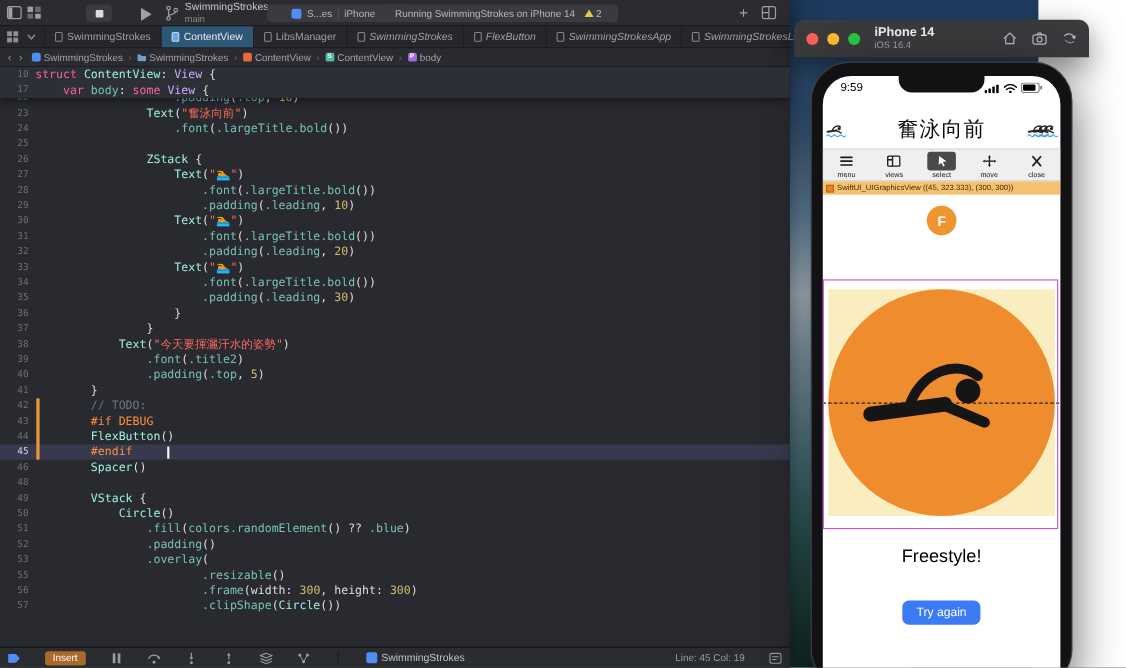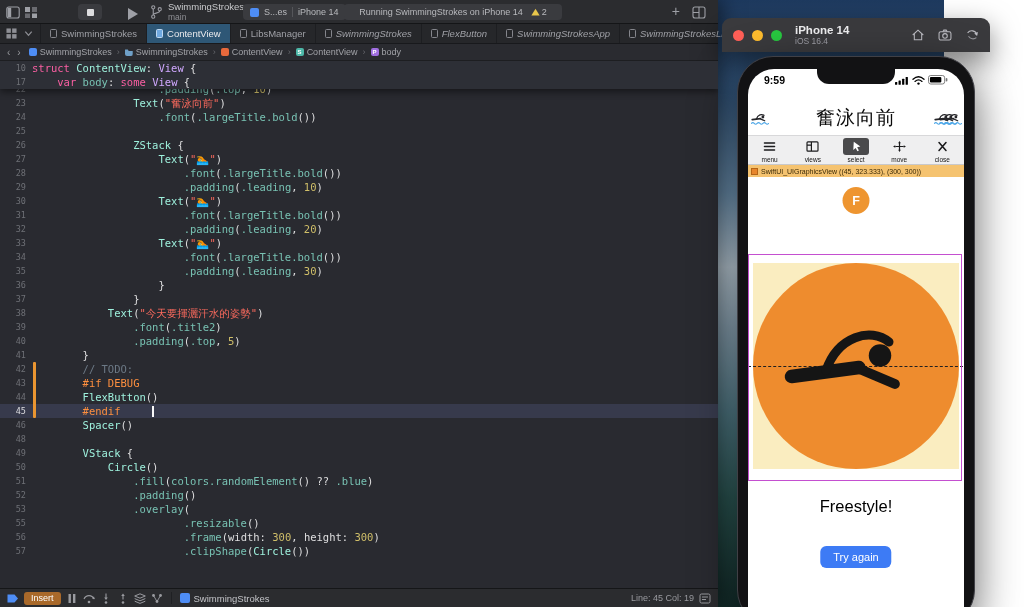--- a/index.html
+++ b/index.html
@@ -12,21 +12,21 @@
   .xc-toolbar{position:absolute;left:0;top:0;right:0;height:24px;background:#2B2C2F;border-bottom:1px solid #141517}
   .ticon{position:absolute;top:5px;width:14px;height:13px;color:#9EA0A6}
   .ticon svg{width:100%;height:100%}
   .stop-btn{position:absolute;left:78px;top:4px;width:24px;height:16px;background:#3A3B3F;border:none;border-radius:4px;display:flex;align-items:center;justify-content:center}
   .stop-sq{width:7px;height:7px;background:#DDDDDF;border-radius:1px}
   .play{position:absolute;left:128px;top:6px;width:10px;height:12px}
   .branch-ic{position:absolute;left:150px;top:4px;width:13px;height:16px}
   .branch-txt{position:absolute;left:168px;top:2px;line-height:1.15}
   .branch-txt .bt1{font-size:9.5px;color:#C9CACD}
   .branch-txt .bt2{font-size:8.5px;color:#8D8E93}
-  .pill{position:absolute;top:4px;height:16px;background:#3A3B3F;border-radius:4px;display:flex;align-items:center;font-size:9px;color:#B9BABE;padding:0 7px;gap:5px;white-space:nowrap}
+  .pill{position:absolute;top:4px;height:16px;background:#3A3B3F;border-radius:4px;display:flex;align-items:center;font-size:9px;color:#B9BABE;padding:0 22px;gap:5px;white-space:nowrap}
   .pill.scheme{left:243px}
   .pill.status{left:344px;width:218px;justify-content:center}
   .appic{width:9px;height:9px;border-radius:2px;background:#4E8DF5;display:inline-block}
   .pill .vsep{width:1px;height:10px;background:#55565A}
   .warn-wrap{display:flex;align-items:center;gap:2px;margin-left:3px}
   .warn-tri{width:9px;height:8px}
   .plus{position:absolute;right:38px;top:3px;font-size:14px;color:#9EA0A6}
   .lib{position:absolute;right:12px;top:5px;width:14px;height:13px;color:#9EA0A6}
   .lib svg{width:100%;height:100%}
 
@@ -58,21 +58,21 @@
   .code-area{position:absolute;top:21px;left:0;right:0}
   .crow{display:flex;height:14px;line-height:14px;font-family:"DejaVu Sans Mono",monospace;font-size:10.5px}
   .gut{width:32px;text-align:right;color:#6E7076;font-size:8.5px;padding-right:6px;flex:none;line-height:15px}
   .ctx{white-space:pre;color:#DFDFE0}
   .crow.cur{background:rgba(92,100,150,.28)}
   .crow.cur .gut{color:#DCDCE0}
   .kw{color:#FC5FA3;font-weight:normal}.str{color:#FC6A5D}.num{color:#D0BF69}.cmt{color:#6C7986}.dir{color:#FD8F3F}.typ{color:#9EF1DD}.mem{color:#78C2B3}.sdk{color:#D0A8FF}
   .change-bar{position:absolute;left:33px;width:2.5px;border-radius:1px;background:#E99531;z-index:2}
   .caret{position:absolute;width:1.5px;height:11px;background:#F8F8F8}
 
-  .xc-status{position:absolute;left:0;right:0;bottom:0;height:19px;background:#2B2C2F;border-top:1px solid #151618;display:flex;align-items:center;gap:5px;padding:0 7px;font-size:9px;color:#9A9BA0}
+  .xc-status{position:absolute;left:0;right:0;bottom:0;height:19px;background:#2B2C2F;border-top:1px solid #151618;display:flex;align-items:center;gap:22px;padding:0 7px;font-size:9px;color:#9A9BA0}
   .bp-ic{width:12px;height:11px}
   .insert-badge{background:var(--insert-orange,#A9692A);color:#fff;font-size:9px;padding:1.5px 7px;border-radius:3px}
   .sb-ic{width:12px;height:11px;color:#9A9BA0}
   .sb-ic svg{width:100%;height:100%}
   .sb-sep{width:1px;height:12px;background:#1F2023;margin:0 3px}
   .proc{display:flex;gap:4px;align-items:center;color:#C3C4C8;font-size:9.5px}
   .proc-ic{width:10px;height:10px;border-radius:2px;background:#4E8DF5}
   .cursor-pos{margin-left:auto;color:#9A9BA0;font-size:9px;white-space:nowrap}
 
   
@@ -84,21 +84,21 @@
   .sim-title .t1{font-size:11.5px;color:#ECECEE;font-weight:bold}
   .sim-sub{font-size:8.5px;color:#9E9EA6}
   .sim-icons{margin-left:auto;display:flex;gap:13px;align-items:center}
   .simic{width:14px;height:14px;color:#BCBCC2}
   .simic svg{width:100%;height:100%}
 
   .phone{position:absolute;left:15px;top:38px;width:238px;height:570px;background:#121214;border-radius:36px;border:1px solid #404046;box-shadow:0 14px 44px rgba(0,0,0,.6)}
   .screen{position:absolute;left:10px;top:12px;width:216px;height:548px;background:#ffffff;border-radius:26px 26px 0 0;overflow:hidden}
   .notch{position:absolute;top:0;left:50%;transform:translateX(-50%);width:78px;height:15px;background:#121214;border-radius:0 0 12px 12px;z-index:5}
   .pstatus{position:absolute;top:4px;left:0;right:0;display:flex;justify-content:space-between;align-items:center;padding:0 16px;height:14px}
-  .ptime{font-size:10.5px;font-weight:bold;color:#000}
+  .ptime{font-size:10.5px;font-weight:normal;color:#000}
   .picons{display:flex;gap:3px;align-items:center}
 
   .ptitle-row{position:absolute;top:36px;left:0;right:0;height:28px;text-align:center}
   .ptitle{font-size:19px;font-weight:normal;color:#0A0A0A;letter-spacing:1px}
   .msw{position:absolute;width:18px;height:13px;color:#26262a}
   .msw-l{left:3px;top:8px}
   .sw-cluster{position:absolute;right:2px;top:8px;width:34px;height:13px}
   .sw-cluster .msw{top:0}
   .sw-cluster .c1{right:10px}.sw-cluster .c2{right:5px}.sw-cluster .c3{right:0}
 

